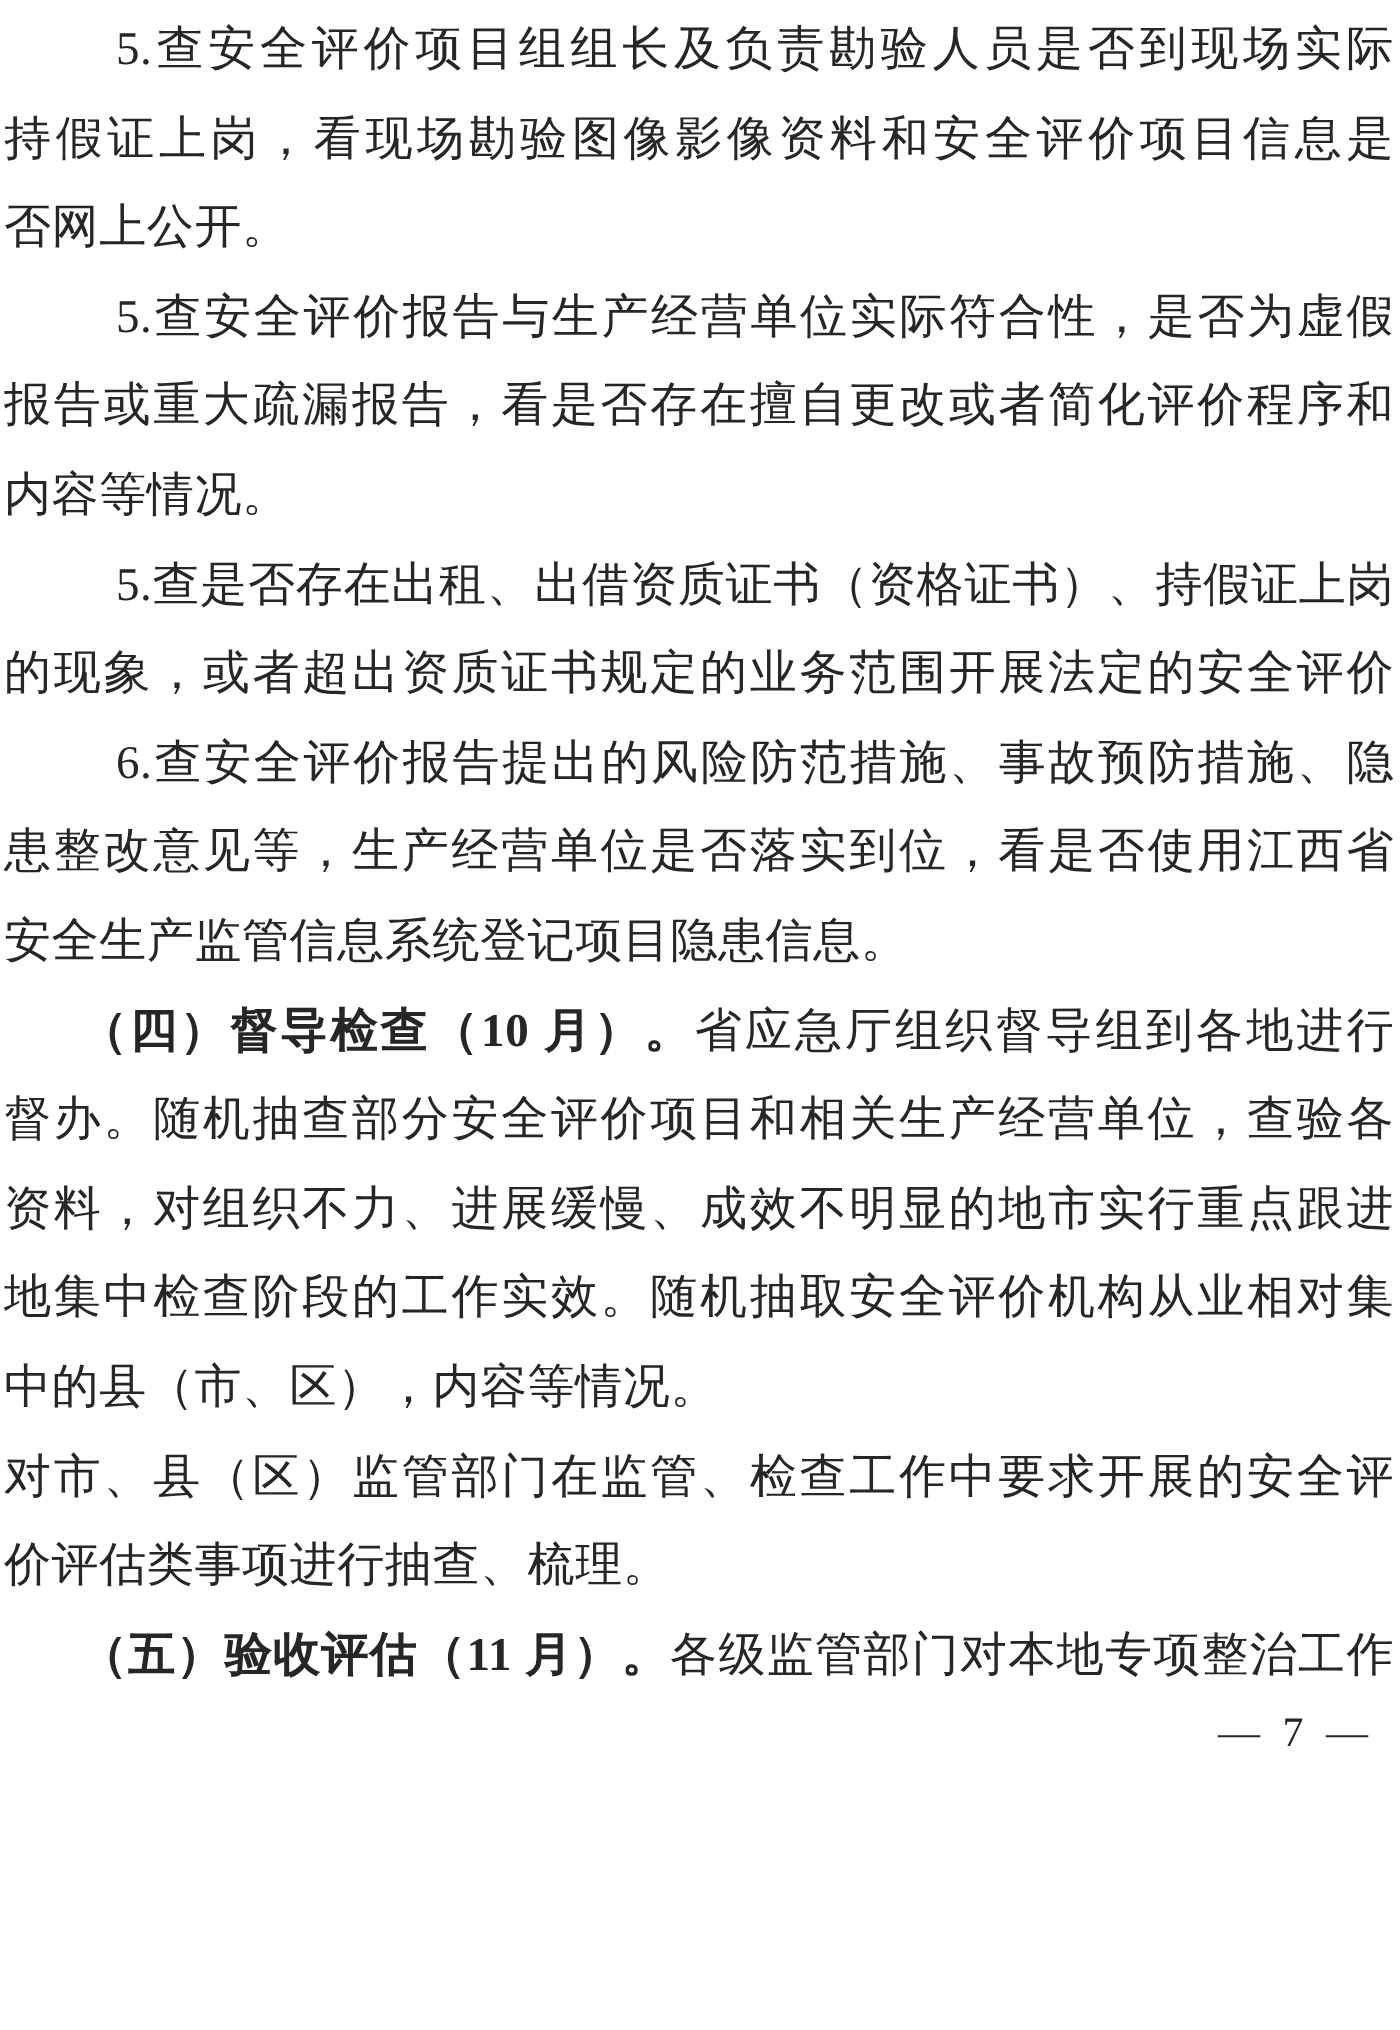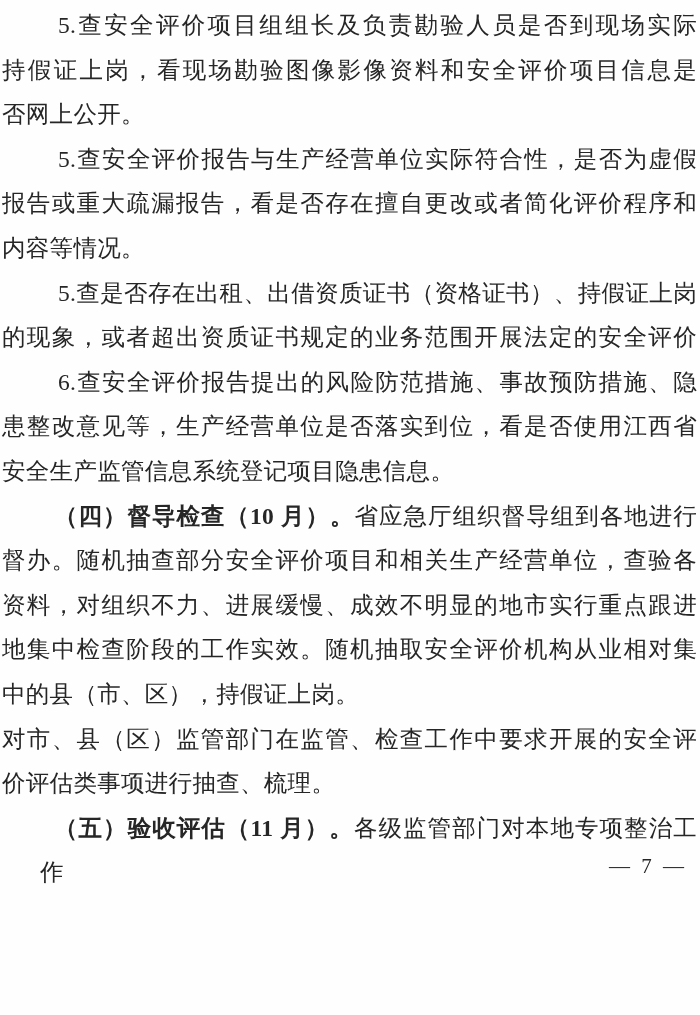--- a/index.html
+++ b/index.html
@@ -23,21 +23,21 @@
     text-align: left;
     white-space: nowrap;
   }
   .fill {
     white-space: normal;
     text-align: justify;
     text-align-last: justify;
   }
   .ind  { padding-left: 56px; }  
   .ind2 { padding-left: 38px; }  
-  .b { font-weight: bold; margin-left: 14px; }
+  .b { font-weight: bold; }
   .footer {
     margin-top: 3px;
     text-align: right;
     padding-right: 10px;
     font-size: 21px;
     letter-spacing: 3px;
     height: 26px;
     line-height: 26px;
   }
 </style>
@@ -53,18 +53,18 @@
   <div class="line"><span>内容等情况。</span></div>
   <div class="line ind fill"><span>5.查是否存在出租、出借资质证书（资格证书）、持假证上岗</span></div>
   <div class="line fill"><span>的现象，或者超出资质证书规定的业务范围开展法定的安全评价</span></div>
   <div class="line ind fill"><span>6.查安全评价报告提出的风险防范措施、事故预防措施、隐</span></div>
   <div class="line fill"><span>患整改意见等，生产经营单位是否落实到位，看是否使用江西省</span></div>
   <div class="line"><span>安全生产监管信息系统登记项目隐患信息。</span></div>
   <div class="line ind2 fill"><span class="b">（四）督导检查（10 月）。</span><span>省应急厅组织督导组到各地进行</span></div>
   <div class="line fill"><span>督办。随机抽查部分安全评价项目和相关生产经营单位，查验各</span></div>
   <div class="line fill"><span>资料，对组织不力、进展缓慢、成效不明显的地市实行重点跟进</span></div>
   <div class="line fill"><span>地集中检查阶段的工作实效。随机抽取安全评价机构从业相对集</span></div>
-  <div class="line"><span>中的县（市、区），持假证上岗。</span></div>
+  <div class="line"><span>中的县（市、区），内容等情况。</span></div>
   <div class="line fill"><span>对市、县（区）监管部门在监管、检查工作中要求开展的安全评</span></div>
   <div class="line"><span>价评估类事项进行抽查、梳理。</span></div>
   <div class="line ind2 fill"><span class="b">（五）验收评估（11 月）。</span><span>各级监管部门对本地专项整治工作</span></div>
   <div class="footer">— 7 —</div>
 </div>
 
 </body></html>

